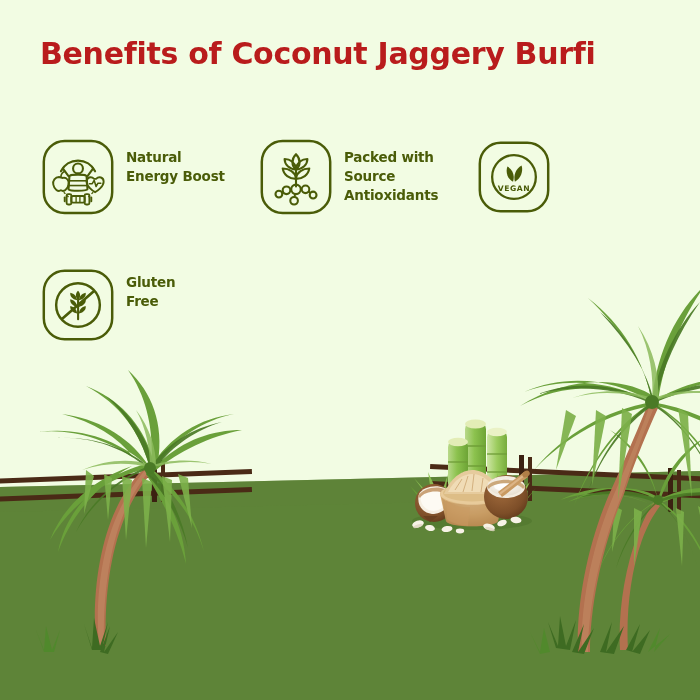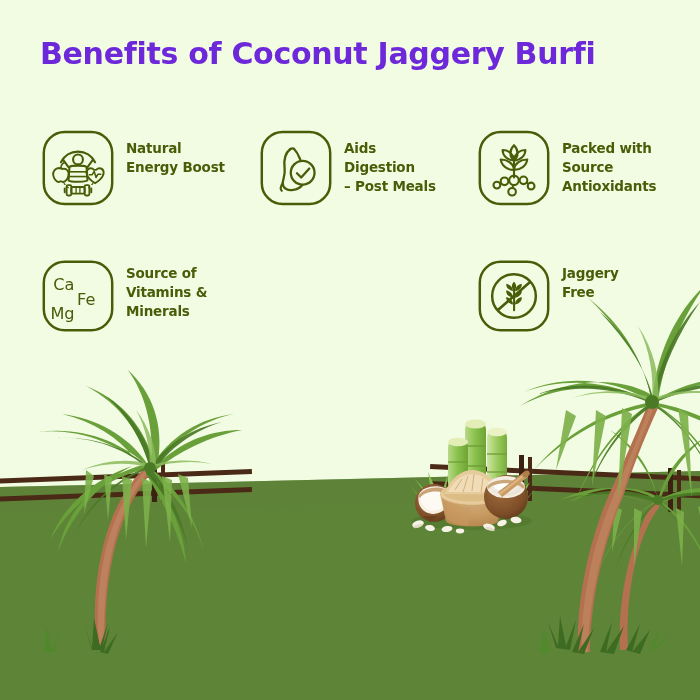--- a/index.html
+++ b/index.html
@@ -24,28 +24,28 @@
   }
   
   .title {
     position: absolute;
     left: 40px;
     top: 36px;
     font-family: "DejaVu Sans", sans-serif;
     font-weight: bold;
     font-size: 30px;
     letter-spacing: -0.3px;
-    color: #6d28d9;
+    color: #b91c1c;
     white-space: nowrap;
   }
   
   .benefits {
     position: absolute;
     left: 40px;
-    top: 128px;
+    top: 137px;
     width: 640px;
     display: grid;
     grid-template-columns: 218px 218px 204px;
     grid-template-rows: 128px 100px;
   }
   .benefit {
     display: flex;
     align-items: flex-start;
     gap: 10px;
   }
@@ -380,39 +380,20 @@
           <rect x="28" y="60" width="5" height="11" rx="1.6" fill="none" stroke="#4a5c08" stroke-width="2"></rect>
           <rect x="47" y="60" width="5" height="11" rx="1.6" fill="none" stroke="#4a5c08" stroke-width="2"></rect>
           <line x1="26" y1="63.5" x2="26" y2="67.5" stroke="#4a5c08" stroke-width="2" stroke-linecap="round"></line>
           <line x1="54" y1="63.5" x2="54" y2="67.5" stroke="#4a5c08" stroke-width="2" stroke-linecap="round"></line>
         </svg>
       </div>
       <div class="label">Natural
 Energy Boost</div>
     </div>
 
-    <div class="benefit">
-      <div class="icon-box">
-        <svg viewBox="0 0 80 84">
-          <rect x="4" y="4" width="72" height="76" rx="22" fill="none" stroke="#4a5c08" stroke-width="2.6"></rect>
-
-          <path d="M34,22 C29,26 27,34 28,42 C29,50 26,54 26,58
-                   C26,63 31,66 37,65 C45,64 50,58 50,50
-                   C50,42 46,38 44,32 C42,27 40,24 38,22" fill="none" stroke="#4a5c08" stroke-width="2.4" stroke-linecap="round" stroke-linejoin="round"></path>
-          <path d="M34,22 C36,21 38,21 38,22" fill="none" stroke="#4a5c08" stroke-width="2.4" stroke-linecap="round"></path>
-          <path d="M26,58 C24,61 23,64 25,66" fill="none" stroke="#4a5c08" stroke-width="2.2" stroke-linecap="round"></path>
-
-          <circle cx="47" cy="47" r="12.5" fill="#f2fce3" stroke="#4a5c08" stroke-width="2.4"></circle>
-          <path d="M41,47.5 L45.5,52 L54,42.5" fill="none" stroke="#4a5c08" stroke-width="2.4" stroke-linecap="round" stroke-linejoin="round"></path>
-        </svg>
-      </div>
-      <div class="label">Aids
-Digestion
-– Post Meals</div>
-    </div>
 
     <div class="benefit">
       <div class="icon-box">
         <svg viewBox="0 0 80 84">
           <rect x="4" y="4" width="72" height="76" rx="22" fill="none" stroke="#4a5c08" stroke-width="2.6"></rect>
 
           <path d="M40,18 C35,23 35,30 40,34 C45,30 45,23 40,18 Z" fill="none" stroke="#4a5c08" stroke-width="2.2" stroke-linejoin="round"></path>
 
           <path d="M40,34 C33,34 28,29 28,23 C34,23 39,27 40,33 Z" fill="none" stroke="#4a5c08" stroke-width="2.2" stroke-linejoin="round"></path>
           <path d="M40,34 C47,34 52,29 52,23 C46,23 41,27 40,33 Z" fill="none" stroke="#4a5c08" stroke-width="2.2" stroke-linejoin="round"></path>
@@ -433,35 +414,31 @@
           <line x1="26" y1="58" x2="27" y2="57.5" stroke="#4a5c08" stroke-width="2"></line>
           <line x1="53" y1="57" x2="55" y2="58.5" stroke="#4a5c08" stroke-width="2"></line>
           <line x1="39" y1="60" x2="38.5" y2="63" stroke="#4a5c08" stroke-width="2"></line>
         </svg>
       </div>
       <div class="label">Packed with
 Source
 Antioxidants</div>
     </div>
 
+
     <div class="benefit row2">
       <div class="icon-box">
         <svg viewBox="0 0 80 84">
           <rect x="4" y="6" width="72" height="72" rx="22" fill="none" stroke="#4a5c08" stroke-width="2.6"></rect>
-          <text x="14" y="36" font-family="DejaVu Sans, sans-serif" font-size="17" fill="#4a5c08">Ca</text>
-          <text x="39" y="52" font-family="DejaVu Sans, sans-serif" font-size="17" fill="#4a5c08">Fe</text>
-          <text x="11" y="66" font-family="DejaVu Sans, sans-serif" font-size="17" fill="#4a5c08">Mg</text>
+          <circle cx="40" cy="42" r="23" fill="none" stroke="#4a5c08" stroke-width="2.4"></circle>
+          <path d="M39,47 C33,44 31,37 33,31 C39,34 41,41 39,47 Z" fill="#4a5c08"></path>
+          <path d="M41,47 C47,44 50,36 48,30 C42,33 39,41 41,47 Z" fill="#4a5c08"></path>
+          <text x="40" y="56.5" text-anchor="middle" font-family="DejaVu Sans, sans-serif" font-size="8" font-weight="bold" fill="#4a5c08" letter-spacing="0.6">VEGAN</text>
         </svg>
       </div>
-      <div class="label">Source of
-Vitamins &amp;
-Minerals</div>
-    </div>
-
-    <div class="benefit row2">
     </div>
 
     <div class="benefit row2">
       <div class="icon-box">
         <svg viewBox="0 0 80 84">
           <rect x="4" y="6" width="72" height="72" rx="22" fill="none" stroke="#4a5c08" stroke-width="2.6"></rect>
           <circle cx="40" cy="42" r="23" fill="none" stroke="#4a5c08" stroke-width="2.6"></circle>
 
           <g fill="#4a5c08">
             <path d="M40,27 C37,30 37,34 40,36 C43,34 43,30 40,27 Z"></path>
@@ -470,18 +447,18 @@
             <path d="M39,44 C34,43 31,39 32,36 C36,37 39,40 39,44 Z"></path>
             <path d="M41,44 C46,43 49,39 48,36 C44,37 41,40 41,44 Z"></path>
             <path d="M39,51 C34,50 31,46 32,43 C36,44 39,47 39,51 Z"></path>
             <path d="M41,51 C46,50 49,46 48,43 C44,44 41,47 41,51 Z"></path>
           </g>
           <rect x="39" y="33" width="2.2" height="25" rx="1" fill="#4a5c08"></rect>
 
           <line x1="24" y1="56" x2="56" y2="28" stroke="#4a5c08" stroke-width="2.8" stroke-linecap="round"></line>
         </svg>
       </div>
-      <div class="label">Jaggery
+      <div class="label">Gluten
 Free</div>
     </div>
 
   </div>
 </div>
 
 </body></html>

